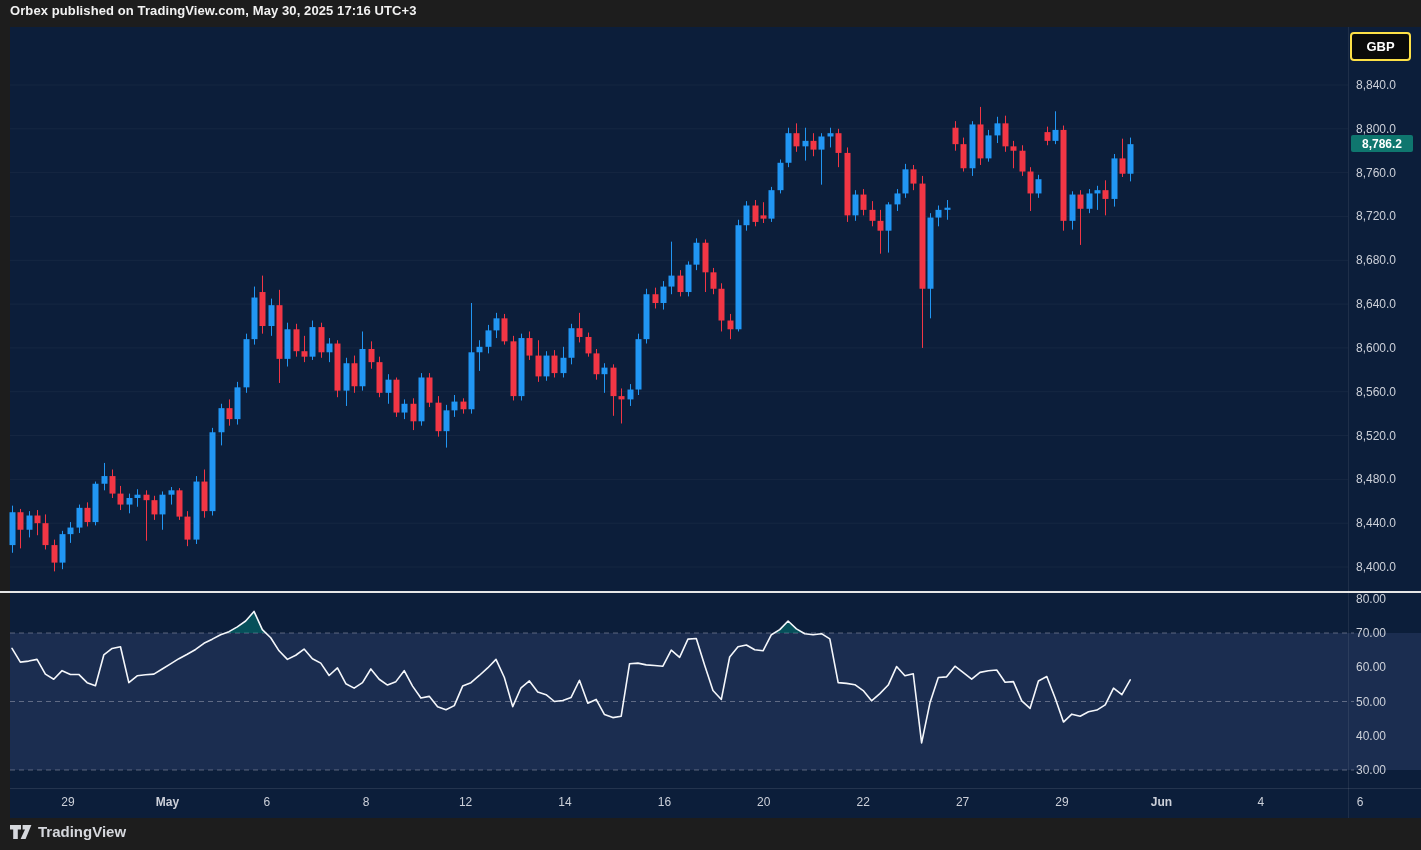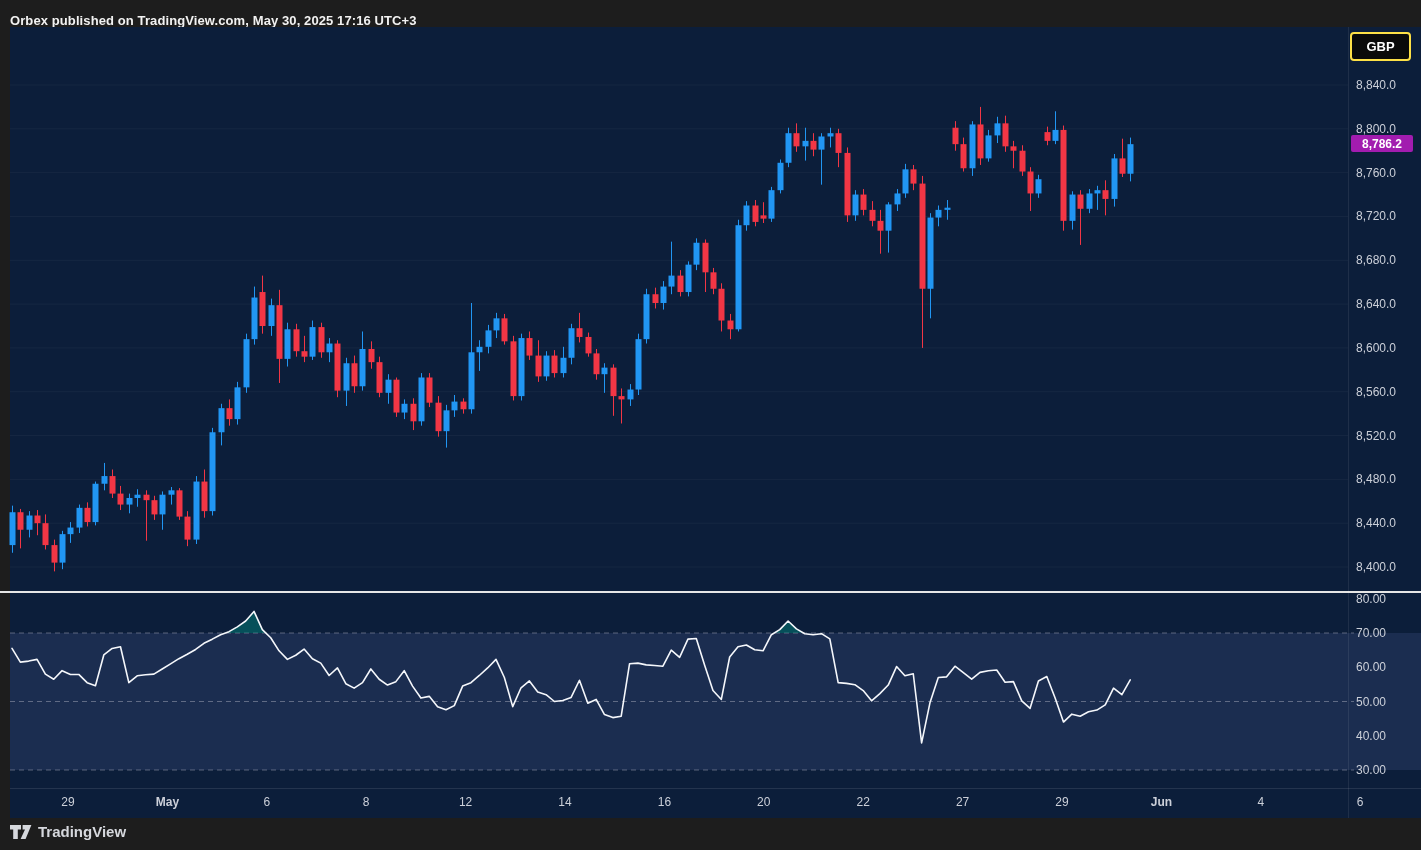--- a/index.html
+++ b/index.html
@@ -1,25 +1,25 @@
 <!DOCTYPE html>
 <html><head>
 <meta charset="utf-8">
 <style>
   html,body{margin:0;padding:0;background:#1d1d1d;}
   .page{position:relative;width:1421px;height:850px;background:#1d1d1d;overflow:hidden;
         font-family:"Liberation Sans","DejaVu Sans",sans-serif;}
   .topbar{position:absolute;left:0;top:0;width:100%;height:26px;background:#1d1d1d;}
-  .topbar span{position:absolute;left:10px;top:13px;color:#f2f2f2;font-size:13px;font-weight:bold;letter-spacing:.1px;}
+  .topbar span{position:absolute;left:10px;top:3px;color:#f2f2f2;font-size:13px;font-weight:bold;letter-spacing:.1px;}
   .chart-wrap{position:absolute;left:0;top:26px;width:1421px;height:792px;}
   svg text{font-family:"Liberation Sans","DejaVu Sans",sans-serif;}
   .symbol-btn{position:absolute;right:10px;top:6px;width:57px;height:25px;background:#0a0a0a;
         border:2px solid #fde047;border-radius:4px;color:#ffffff;font-size:13px;font-weight:bold;
         display:flex;align-items:center;justify-content:center;cursor:pointer;}
-  .price-badge{position:absolute;left:1351px;top:109px;width:62px;height:17px;background:#a21caf;
+  .price-badge{position:absolute;left:1351px;top:109px;width:62px;height:17px;background:#0f766e;
         border-radius:2px;color:#ffffff;font-size:12px;font-weight:bold;display:flex;
         align-items:center;justify-content:center;}
   .footer{position:absolute;left:0;top:818px;width:100%;height:32px;background:#1d1d1d;}
   .tv-logo{position:absolute;left:10px;top:5px;display:flex;align-items:center;gap:6px;cursor:pointer;}
   .tv-logo .txt{color:#d6d8dd;font-size:15px;font-weight:bold;}
 </style>
 </head>
 <body>
 
 <div class="page">

